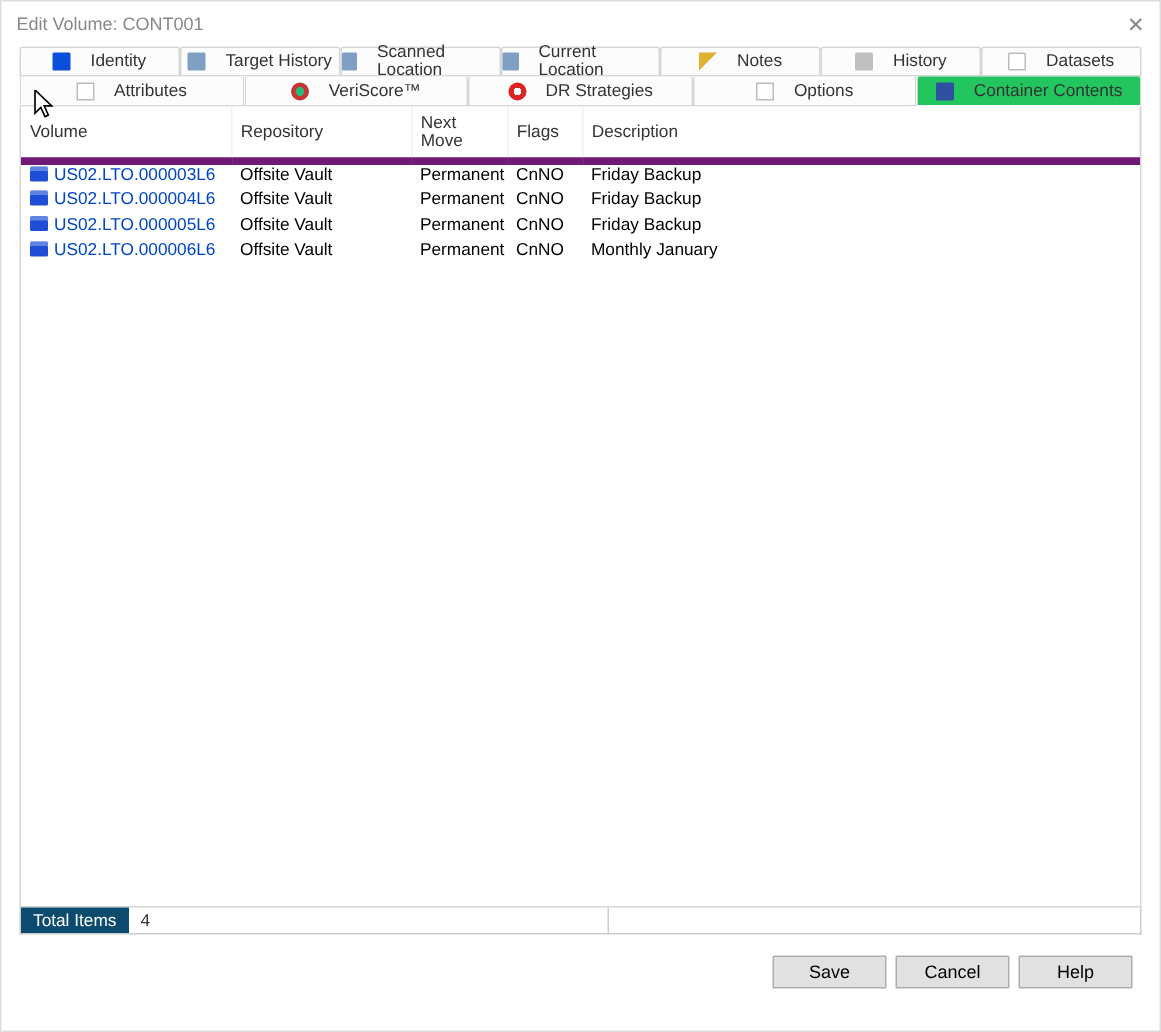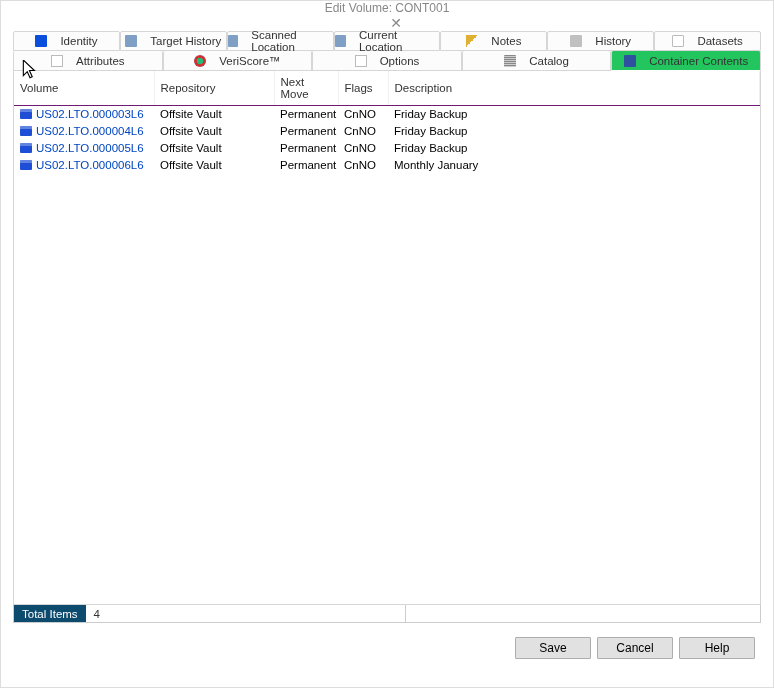--- a/index.html
+++ b/index.html
@@ -1,27 +1,27 @@
 <!DOCTYPE html>
 <html><head>
 <meta charset="utf-8">
 <style>
   * { box-sizing: border-box; font-family: "Segoe UI", Tahoma, sans-serif; }
   body { margin: 0; background: #fff; width: 774px; height: 688px; overflow: hidden; border: 1px solid #ddd; }
-  .titlebar { height: 30px; display: flex; align-items: center; justify-content: space-between; padding: 0 10px; color: #888; font-size: 12px; flex-direction: column; }
+  .titlebar { height: 30px; display: flex; align-items: center; justify-content: space-between; padding: 0 10px; color: #888; font-size: 12px; }
   .titlebar .close { font-size: 14px; color: #888; cursor: pointer; width: 30px; text-align: right; }
   .tabs-wrap { padding: 0 12px; }
   .tabs { display: flex; flex-wrap: wrap; }
   .tab { flex: 1 1 0; min-width: 85px; height: 20px; display: flex; align-items: center; justify-content: center; gap: 13px; font-size: 11.5px; color: #333; border: 1px solid #d6d6d6; background: #fcfcfc; cursor: pointer; border-top-left-radius: 2px; border-top-right-radius: 2px; }
   .tab.active { background: #22c55e; border-bottom-color: #fff; font-weight: 400; }
   .tab-row2 .tab { border-top: none; }
   .tab .ic { width: 12px; height: 12px; display:inline-block; }
   .content { margin: 0 12px; border: 1px solid #d6d6d6; border-top: none; height: 534px; overflow: hidden; background: #fff; }
   table { width: 100%; border-collapse: collapse; font-size: 11.5px; table-layout: fixed; }
-  thead th { text-align: left; font-weight: 400; color: #333; padding: 5px 6px; border-bottom: 1px solid #701a75; border-right: 1px solid #f0f0f0; background: #fff; }
+  thead th { text-align: left; font-weight: 400; color: #333; padding: 5px 6px; border-bottom: 5px solid #701a75; border-right: 1px solid #f0f0f0; background: #fff; }
   tbody td { padding: 1px 6px; white-space: nowrap; height: 17px; }
   tbody td.vol { color: #0046c0; }
   .vol-icon { width: 12px; height: 10px; display: inline-block; background: #1e4ed6; border-radius: 1px; margin-right: 4px; vertical-align: -1px; box-shadow: inset 0 3px 0 rgba(255,255,255,0.3); }
   .statusbar { margin: 0 12px; height: 18px; display: flex; align-items: stretch; font-size: 11.5px; border: 1px solid #ccc; border-top: none; }
   .statusbar .lbl { background: #0c4a6e; color: #fff; padding: 1px 8px; display: flex; align-items: center; }
   .statusbar .val { padding: 1px 8px; display: flex; align-items: center; color: #333; border-right: 1px solid #ccc; width: 320px; }
   .buttons { display: flex; justify-content: flex-end; gap: 6px; padding: 14px 18px; }
   button { min-width: 76px; height: 22px; font-size: 12px; border: 1px solid #adadad; background: #e1e1e1; cursor: pointer; border-radius: 1px; }
   
   .ic-id{background:#0a4fdc;border-radius:1px;}
@@ -80,26 +80,26 @@
   <div class="tabs tab-row2" id="tab-row2">
       <div class="tab">
         <span class="ic ic-attr"></span>
         <span>Attributes</span>
       </div>
       <div class="tab">
         <span class="ic ic-vscore"></span>
         <span>VeriScore™</span>
       </div>
       <div class="tab">
+        <span class="ic ic-dr"></span>
+        <span>DR Strategies</span>
+      </div>
+      <div class="tab">
         <span class="ic ic-opt"></span>
         <span>Options</span>
-      </div>
-      <div class="tab">
-        <span class="ic ic-cat"></span>
-        <span>Catalog</span>
       </div>
       <div class="tab active">
         <span class="ic ic-cont"></span>
         <span>Container Contents</span>
       </div>
     </div>
 </div>
 
 <div class="content">
   <table>

